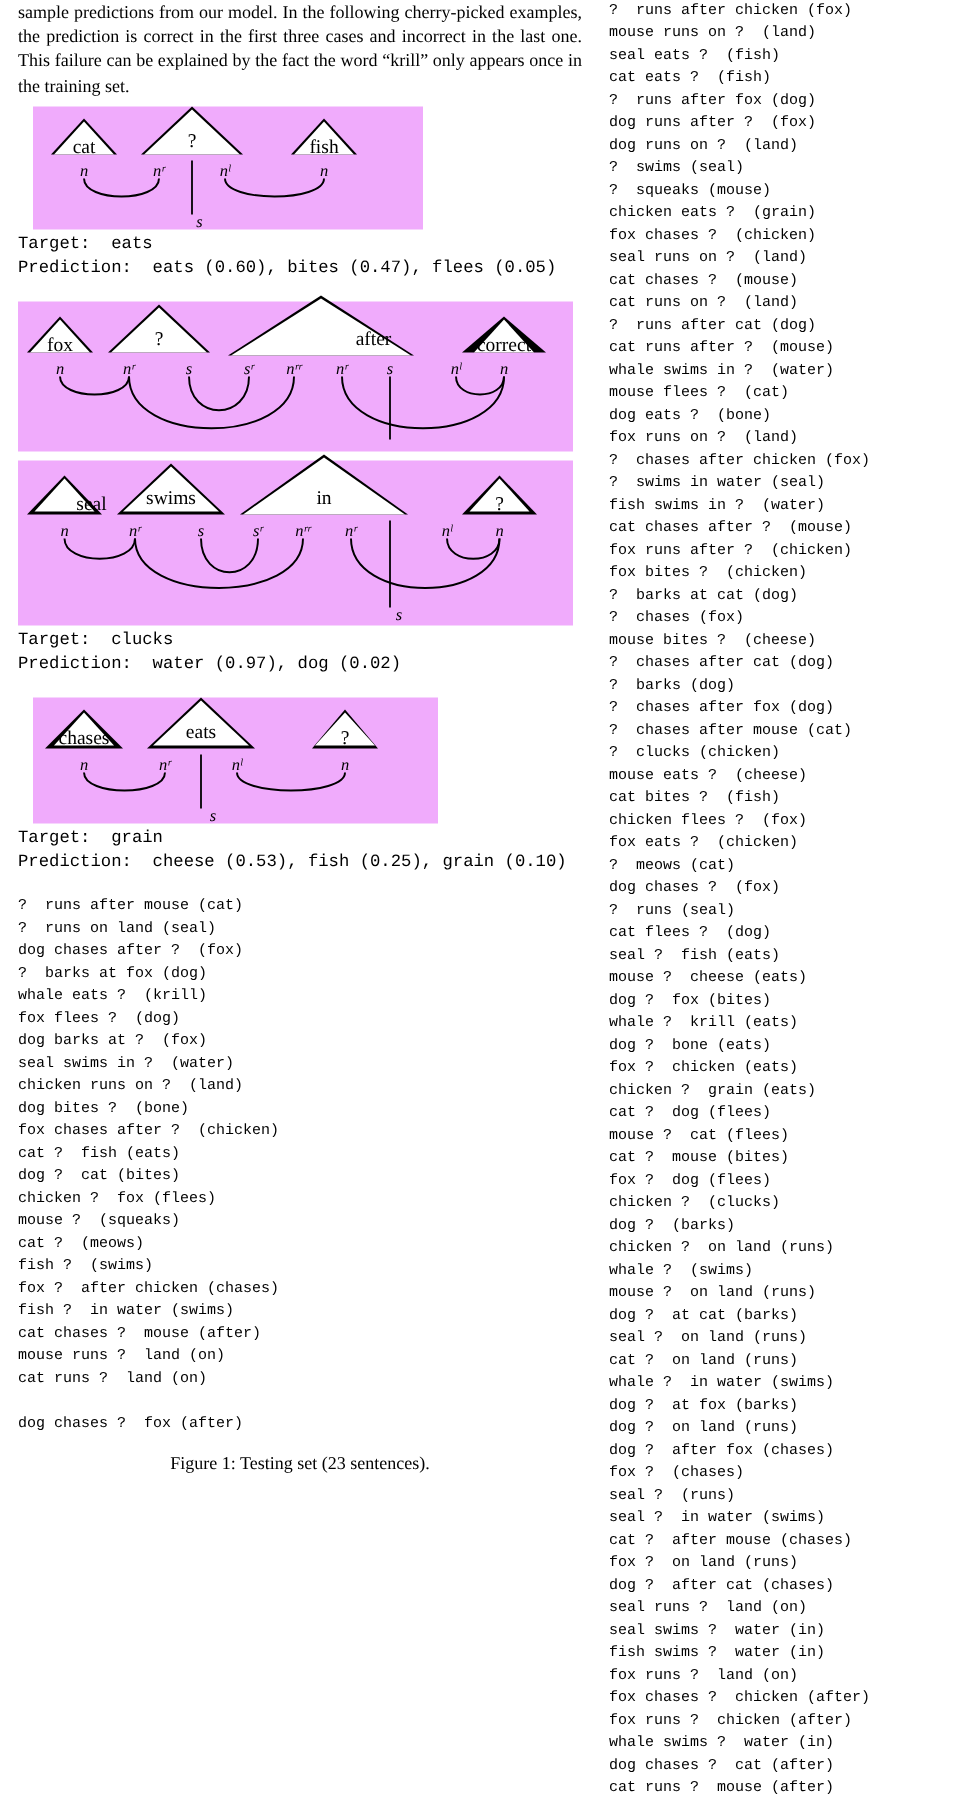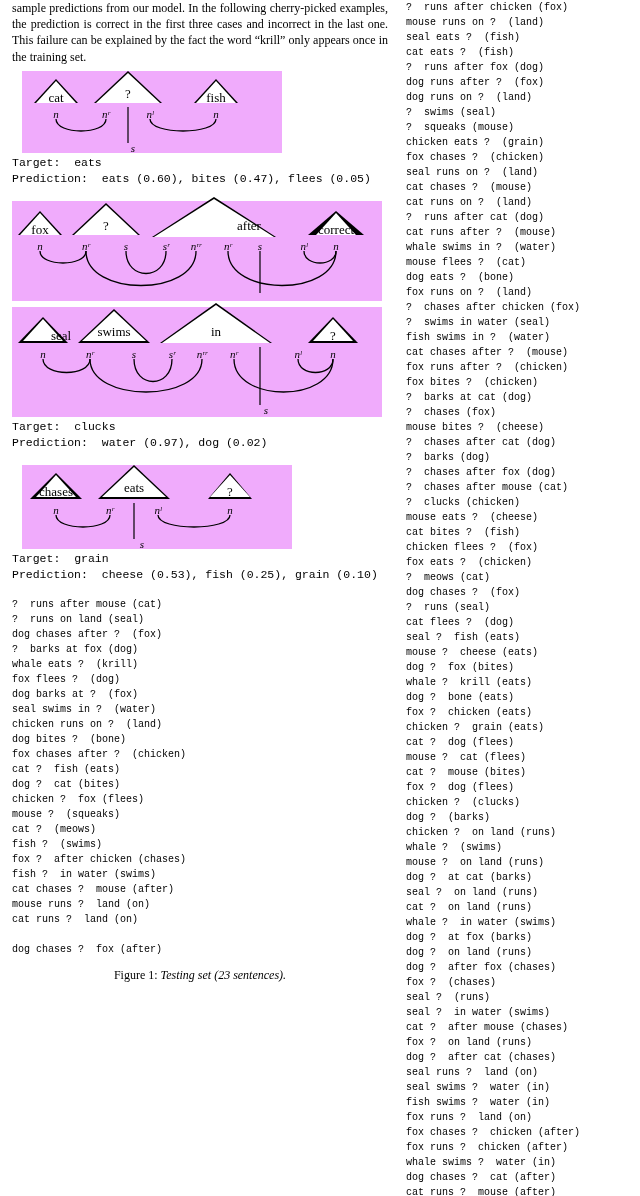--- a/index.html
+++ b/index.html
@@ -243,21 +243,21 @@
 cat ?  (meows)
 fish ?  (swims)
 fox ?  after chicken (chases)
 fish ?  in water (swims)
 cat chases ?  mouse (after)
 mouse runs ?  land (on)
 cat runs ?  land (on)
 
 dog chases ?  fox (after)</div>
 
-    <div class="fig-caption"><span>Figure 1: </span><span style="font-style:italic;">Testing set (23 sentences).</span></div>
+    <div class="fig-caption"><span>Figure 1: </span><span style="">Testing set (23 sentences).</span></div>
   </div>
 
   <div class="col-right">
     <div class="train-list" id="train-list">?  runs after chicken (fox)
 mouse runs on ?  (land)
 seal eats ?  (fish)
 cat eats ?  (fish)
 ?  runs after fox (dog)
 dog runs after ?  (fox)
 dog runs on ?  (land)

